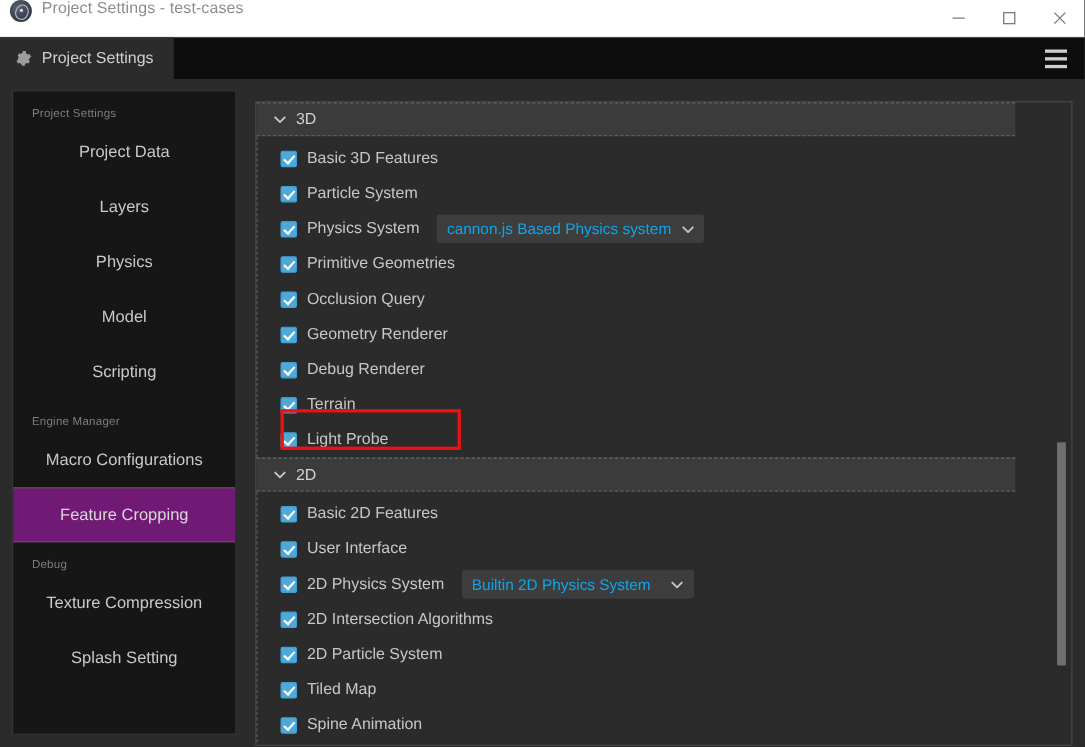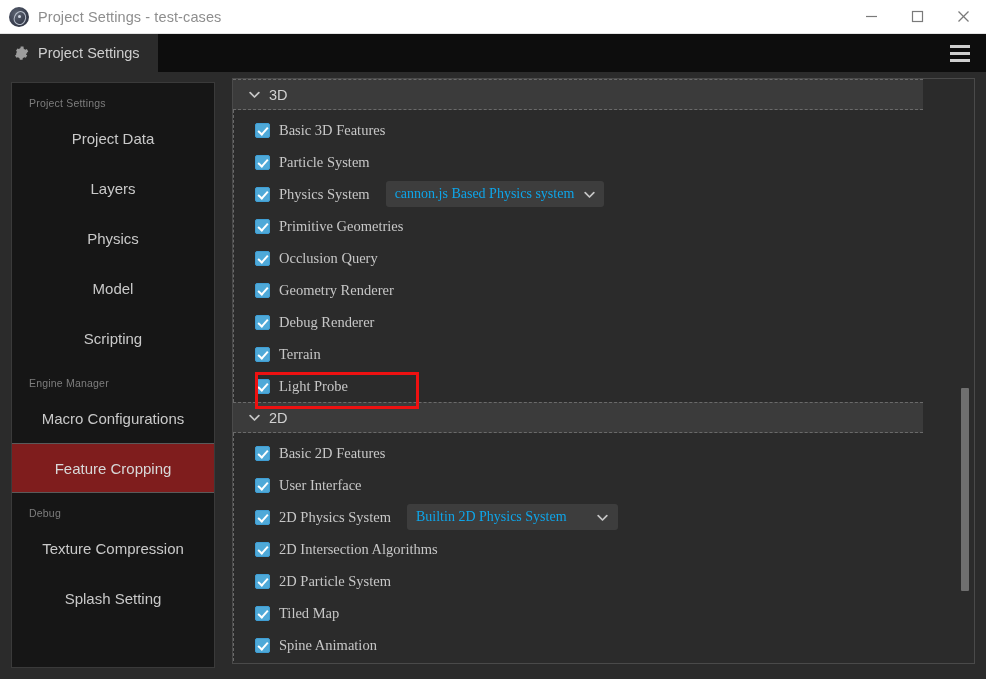--- a/index.html
+++ b/index.html
@@ -13,21 +13,21 @@
     position: relative;
     width: 986px; height: 679px;
     background: #2b2b2b;
   }
 
   
   .titlebar {
     position: absolute; left: 0; top: 0;
     width: 986px; height: 34px;
     background: #ffffff;
-    display: flex; align-items: center;
+    display: flex; 
     border-bottom: 1px solid #e3e3e3;
   }
   .app-logo {
     width: 20px; height: 20px; margin-left: 9px; margin-right: 9px;
     border-radius: 50%;
     background: radial-gradient(circle at 38% 34%, #5d6472 0%, #3a4050 55%, #2d323e 100%);
     position: relative; flex: none;
   }
   .app-logo::before {
     content: ""; position: absolute; left: 5px; top: 4px;
@@ -93,29 +93,29 @@
   }
   .side-group-label {
     color: #7d7d7d; font-size: 10.5px;
     padding: 14px 0 4px 17px; letter-spacing: .2px;
   }
   .side-item {
     height: 50px; display: flex; align-items: center; justify-content: center;
     color: #c9c9c9; font-size: 15px;
   }
   .side-item.selected {
-    background: #7f1d1d;
+    background: #701a75;
     border-top: 1px solid #5a5a5a;
     border-bottom: 1px solid #5a5a5a;
     color: #d8d8d8;
   }
 
   
   .content {
-    position: absolute; left: 232px; top: 6px;
+    position: absolute; left: 232px; top: 20px;
     width: 743px; height: 586px;
     background: #2b2b2b;
     border: 1px solid #4a4a4a;
     overflow: hidden;
   }
   .scroll-inner {
     position: absolute; left: 0; top: 0; width: 743px;
   }
 
   .section-header {
@@ -133,21 +133,21 @@
   .chev svg { display: block; }
 
   .section-body {
     width: 690px;
     border-left: 1px dashed #6a6a6a;
     background: #2b2b2b;
     padding-top: 4px;
   }
   .row {
     height: 32px; display: flex; align-items: center;
-    padding-left: 21px; position: relative; font-family: Liberation Serif, serif;
+    padding-left: 21px; position: relative;
   }
   .cb {
     width: 15px; height: 15px; flex: none;
     border: 1.6px solid #3f9ed4;
     background: #4fa9d8;
     border-radius: 2px;
     position: relative; margin-right: 9px;
   }
   .cb::after {
     content: ""; position: absolute;

